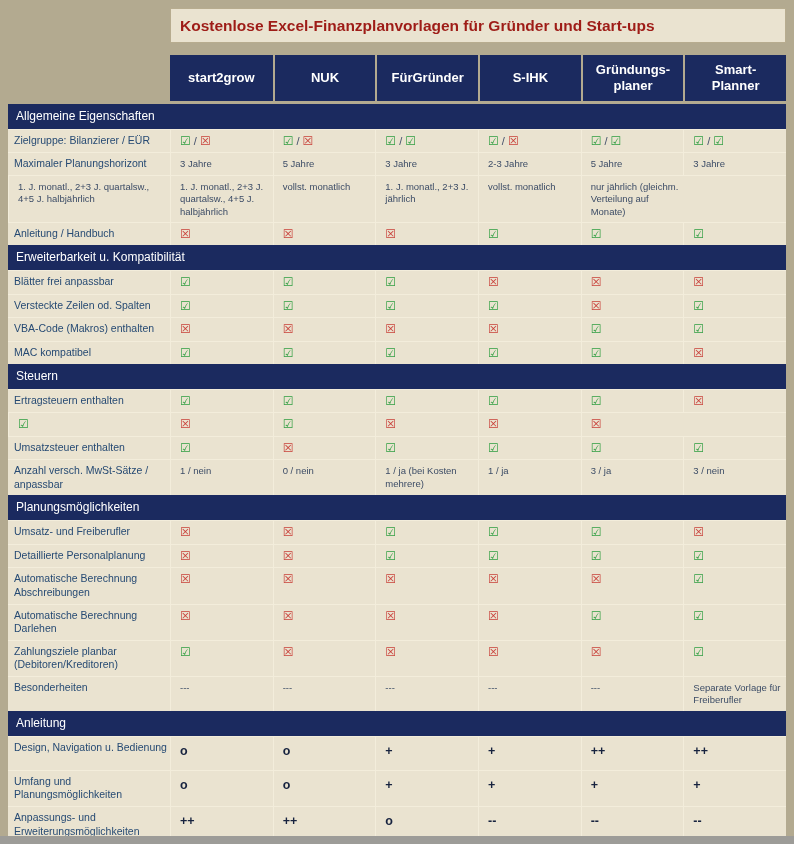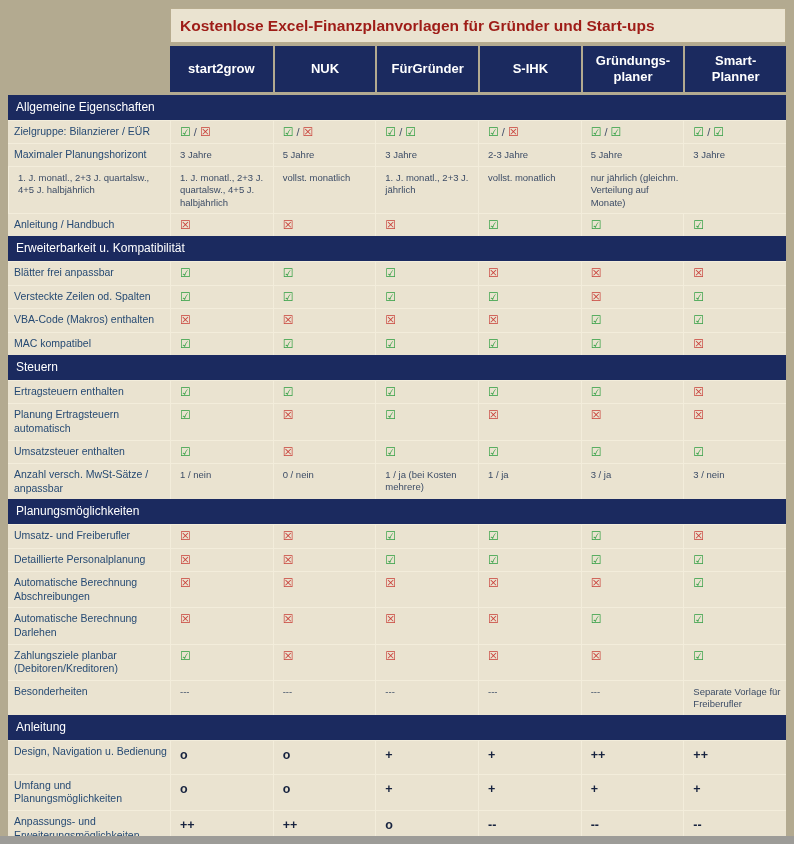--- a/index.html
+++ b/index.html
@@ -19,21 +19,21 @@
   .title {
     grid-column:2 / 8;
     background:#eae3d0;
     border:1px solid #b7ac8f;
     color:#9e1c17;
     font-weight:bold;
     font-size:15.5px;
     padding:8px 8px 7px 9px;
   }
 
-  .headrow { margin-top:3px; }
+  .headrow { margin-top:12px; }
   .colhead {
     background:#1b2a5f;
     color:#ffffff;
     font-weight:bold;
     font-size:13px;
     height:46px;
     display:flex; align-items:center; justify-content:center;
     text-align:center;
     line-height:1.25;
     padding:0 8px;
@@ -186,21 +186,20 @@
       <div class="lbl">Ertragsteuern enthalten</div>
       <div class="cell"><span class="mk-y">☑</span></div>
       <div class="cell"><span class="mk-y">☑</span></div>
       <div class="cell"><span class="mk-y">☑</span></div>
       <div class="cell"><span class="mk-y">☑</span></div>
       <div class="cell"><span class="mk-y">☑</span></div>
       <div class="cell"><span class="mk-n">☒</span></div>
     </div>
 
     <div class="row row-marks">
-      <div class="lbl">Planung Ertragsteuern automatisch</div>
       <div class="cell"><span class="mk-y">☑</span></div>
       <div class="cell"><span class="mk-n">☒</span></div>
       <div class="cell"><span class="mk-y">☑</span></div>
       <div class="cell"><span class="mk-n">☒</span></div>
       <div class="cell"><span class="mk-n">☒</span></div>
       <div class="cell"><span class="mk-n">☒</span></div>
     </div>
 
     <div class="row row-marks">
       <div class="lbl">Umsatzsteuer enthalten</div>

